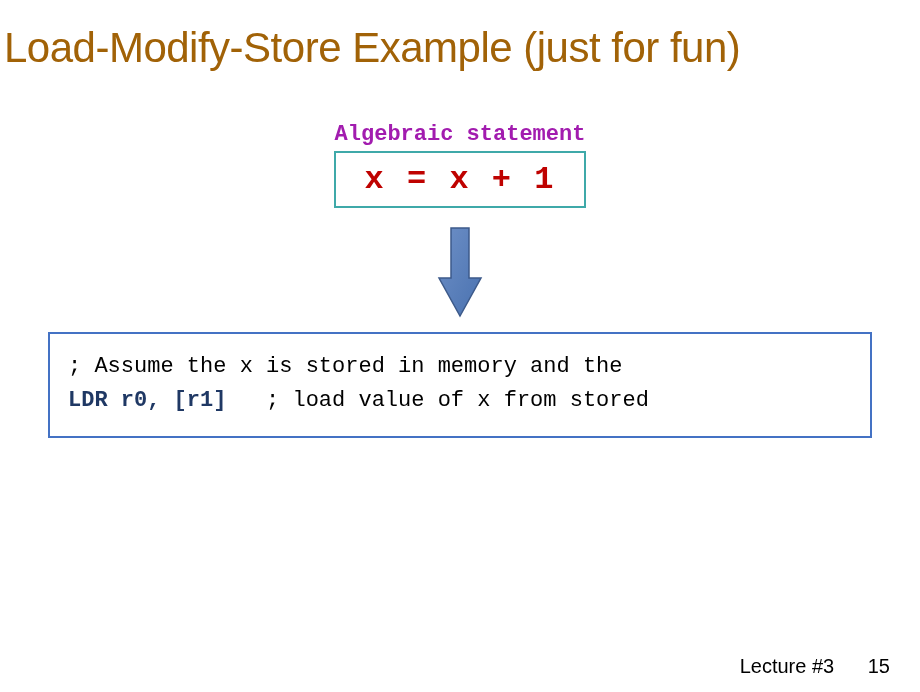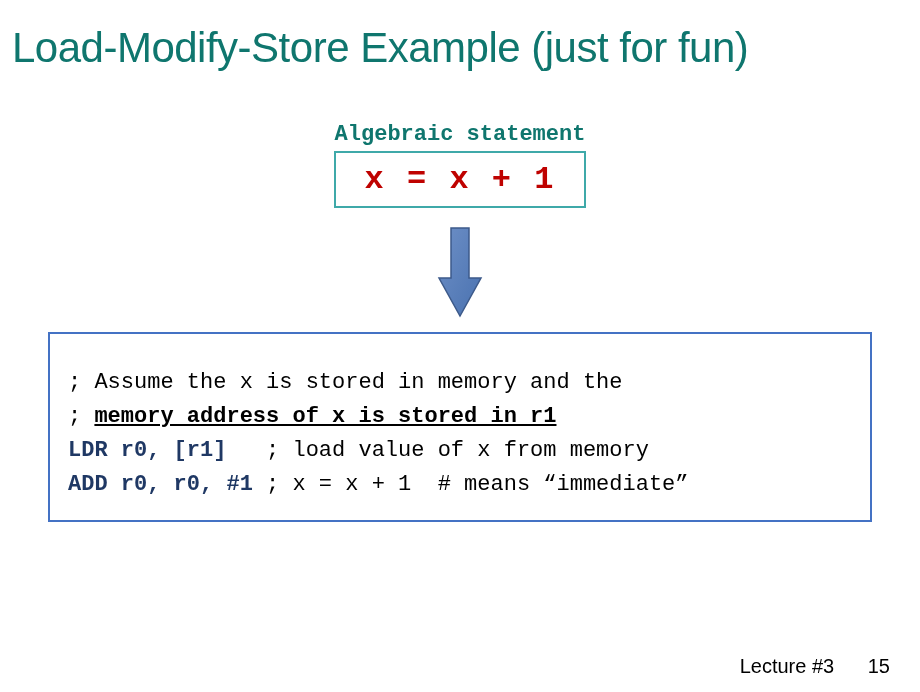--- a/index.html
+++ b/index.html
@@ -11,30 +11,30 @@
       width: 920px;
       height: 692px;
       background: #ffffff;
       font-family: Arial, Helvetica, sans-serif;
       position: relative;
       overflow: hidden;
     }
     .slide-title {
       font-size: 42px;
       font-weight: 400;
-      color: #0f766e;
-      padding: 24px 20px 12px 12px;
+      color: #a16207;
+      padding: 24px 20px 12px 4px;
       letter-spacing: -0.5px;
     }
     .algebraic-label {
       text-align: center;
       font-family: "Courier New", Courier, monospace;
       font-weight: bold;
       font-size: 22px;
-      color: #0f766e;
+      color: #a21caf;
       margin-top: 38px;
       margin-bottom: 4px;
     }
     .equation-box {
       border: 2px solid #3fa9a9;
       width: 252px;
       margin: 0 auto;
       padding: 8px 18px;
       text-align: center;
     }
@@ -47,21 +47,21 @@
       margin-top: 20px;
     }
     .arrow-wrap {
       display: flex;
       justify-content: center;
       margin: 18px 0 14px 0;
     }
     .code-box {
       border: 2px solid #4472c4;
       margin: 0 48px;
-      padding: 32px 18px 18px 18px;
+      padding: 16px 18px 18px 18px;
       font-family: "Courier New", Courier, monospace;
       font-size: 22px;
       line-height: 1.55;
       color: #000;
     }
     .code-line {
       white-space: pre;
     }
     .underlined {
       text-decoration: underline;
@@ -101,21 +101,19 @@
         <stop offset="0%" stop-color="#6d8fc6"></stop>
         <stop offset="100%" stop-color="#4a72b0"></stop>
       </linearGradient>
     </defs>
     <path d="M 14 2 L 32 2 L 32 52 L 44 52 L 23 90 L 2 52 L 14 52 Z" fill="url(#arrowGrad)" stroke="#3d5a8a" stroke-width="1.5"></path>
   </svg>
 </div>
 
 <div class="code-box">
   <div class="code-line">; Assume the x is stored in memory and the</div>
-  <div class="code-line"><span>; </span><span class="underlined">memory address of x is stored in r1</span></div>
-  <div class="code-line"><span class="instr">LDR r0, [r1]</span><span>   ; load value of x from memory</span></div>
-  <div class="code-line"><span class="instr">ADD r0, r0, #1</span><span> ; x = x + 1  # means “immediate”</span></div>
+  <div class="code-line"><span class="instr">LDR r0, [r1]</span><span>   ; load value of x from stored</span></div>
 </div>
 
 <div class="footer">
   <span>Lecture #3</span>
   <span class="page-num">15</span>
 </div>
 
 </body></html>

